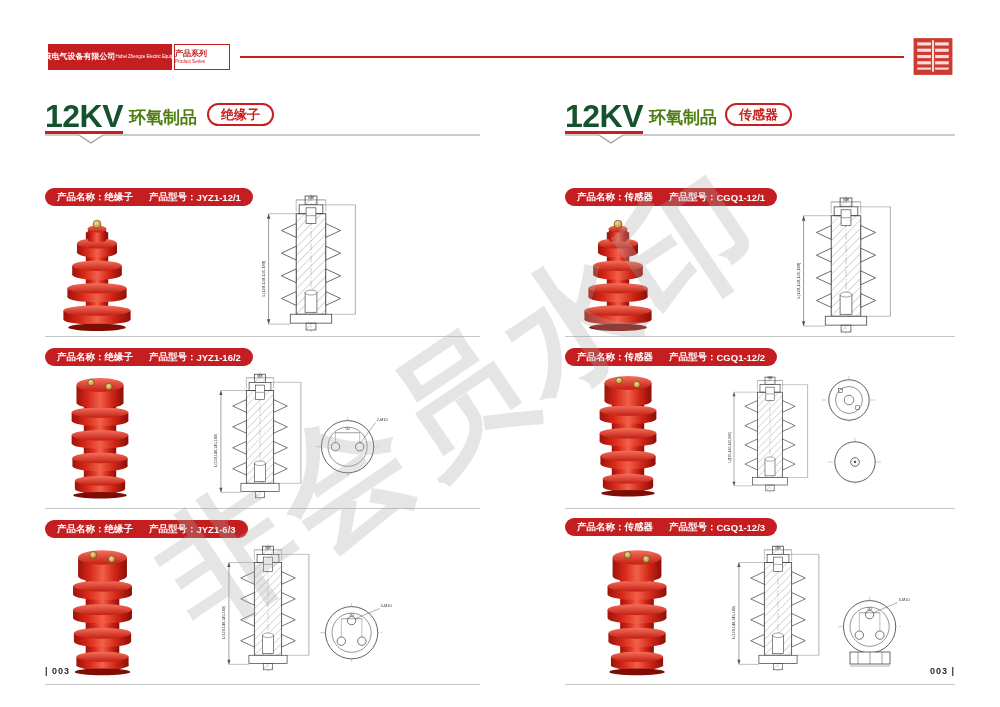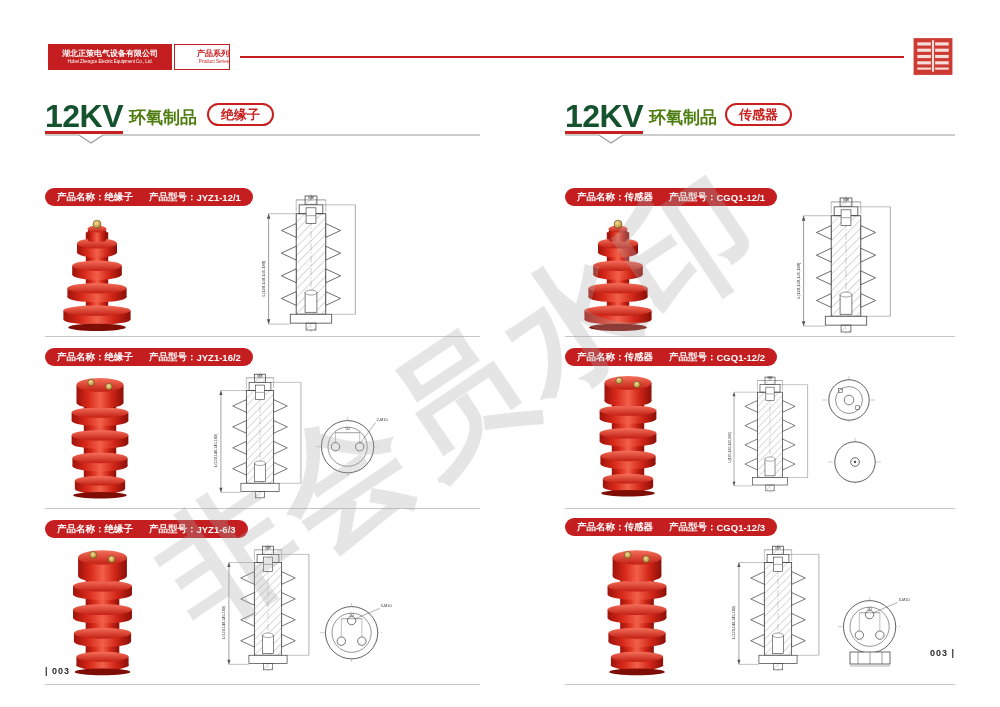--- a/index.html
+++ b/index.html
@@ -3,25 +3,25 @@
 <meta charset="utf-8">
 <style>
   html,body{margin:0;padding:0;background:#ffffff;}
   .sheet{
     position:relative;width:1000px;height:707px;background:#fff;overflow:hidden;
     font-family:"Liberation Sans","DejaVu Sans",sans-serif;outline:1px solid #ececec;
   }
   .abs{position:absolute;}
   
   .co-box{position:absolute;left:48px;top:44px;width:124px;height:26px;background:#c41e20;color:#fff;
-    display:flex;flex-direction:column;justify-content:center;align-items:center;line-height:1.25;}
+    display:flex;flex-direction:row;justify-content:center;align-items:center;line-height:1.25;}
   .co-cn{font-size:8px;font-weight:bold;white-space:nowrap;}
   .co-en{font-size:4.6px;white-space:nowrap;letter-spacing:-0.1px;}
   .series-box{position:absolute;left:174px;top:44px;width:54px;height:24px;background:#fff;border:1.3px solid #c41e20;
-    color:#c41e20;display:flex;flex-direction:column;justify-content:center;align-items:flex-end;line-height:1.3;}
+    color:#c41e20;display:flex;flex-direction:column;justify-content:center;align-items:flex-start;line-height:1.3;}
   .sr-cn{font-size:8px;font-weight:bold;}
   .sr-en{font-size:4.6px;}
   .header-rule{position:absolute;left:240px;top:56px;width:664px;height:2px;background:#c41e20;}
   
   .kv{position:absolute;font-size:32px;font-weight:900;color:#14532d;letter-spacing:-0.5px;line-height:1;}
   .prod{position:absolute;font-size:17px;font-weight:bold;color:#4d7c0f;line-height:1;}
   .kv-underline{position:absolute;width:78px;height:2.5px;background:#c8201e;}
   .badge{position:absolute;border:2px solid #c8201e;border-radius:15px;padding:3px 12px;font-size:13px;
     color:#c8201e;font-weight:600;line-height:1;background:#fff;}
   
@@ -373,15 +373,15 @@
     <use href="#topview3"></use>
     <text class="dim" x="36" y="22.5" text-anchor="middle">50</text>
     <text class="dim" x="67" y="12">3-M10</text>
   </svg>
   <svg class="abs" style="left:848px;top:650px;" width="44" height="18" viewBox="0 0 44 18">
       <use href="#plate-detail"></use>
     </svg>
   <div class="divider" style="left:565px;top:684px;width:390px;"></div>
 
   <div class="pagenum" style="left:45px;top:666px;">| 003</div>
-  <div class="pagenum right" style="left:895px;top:648px;">003 |</div>
+  <div class="pagenum right" style="left:895px;top:666px;">003 |</div>
 
 </div>
 
 </body></html>

